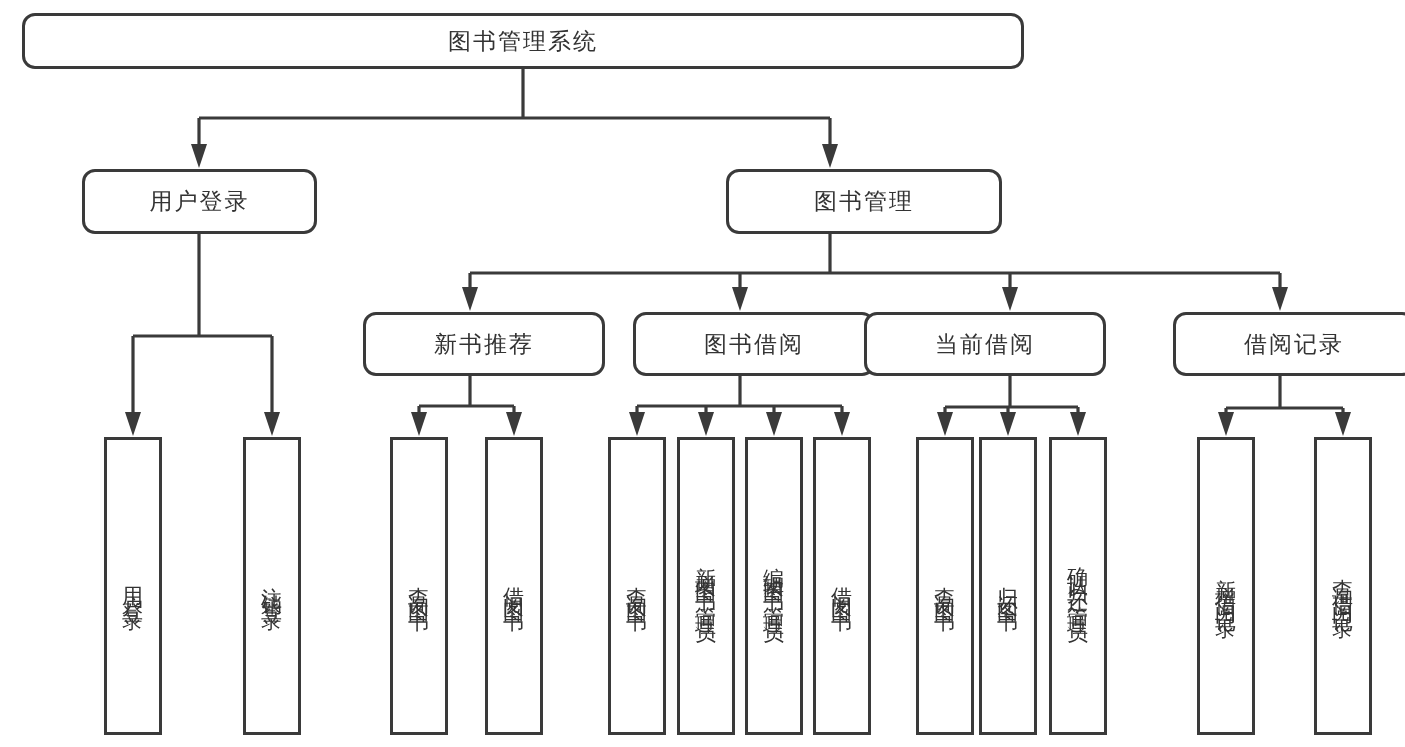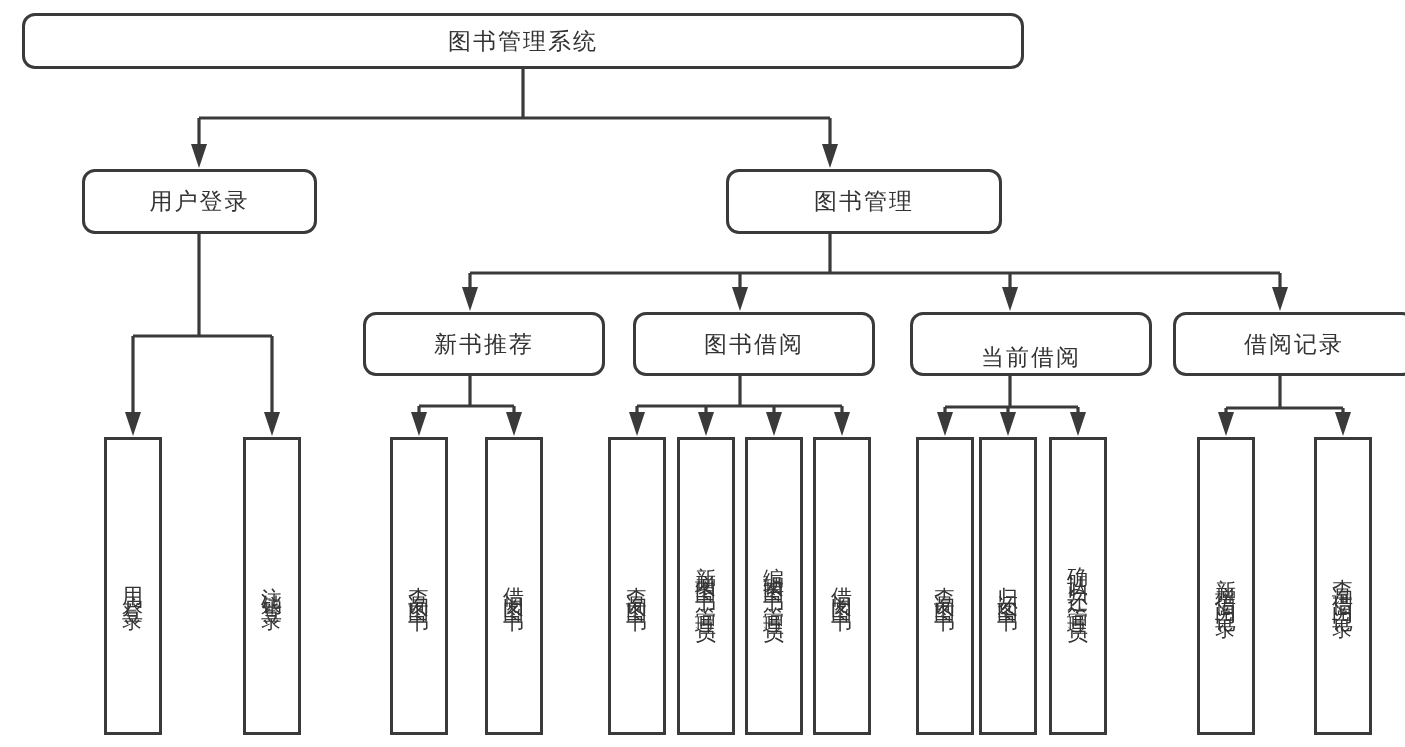--- a/index.html
+++ b/index.html
@@ -41,21 +41,21 @@
   }
   
   .b-root   { left: 22px;  top: 13px;  width: 1002px; height: 56px; }
   
   .b-login  { left: 82px;  top: 169px; width: 235px;  height: 65px; }
   .b-mgmt   { left: 712px; top: 169px; width: 276px;  height: 65px; margin-left: 14px; }
   
   .lvl3     { top: 312px; width: 242px; height: 64px; }
   .b-newrec { left: 363px; }
   .b-borrow { left: 633px; }
-  .b-current{ left: 910px; align-items: flex-end; }
+  .b-current{ left: 864px; }
   .b-record { left: 1173px; }
   
   .leaf     { top: 437px; width: 58px; height: 298px; }
   .f-ulogin { left: 104px; }
   .f-logout { left: 243px; }
   .f-q1     { left: 390px; }
   .f-b1     { left: 485px; }
   .f-q2     { left: 608px; }
   .f-add    { left: 677px; }
   .f-edit   { left: 745px; }

